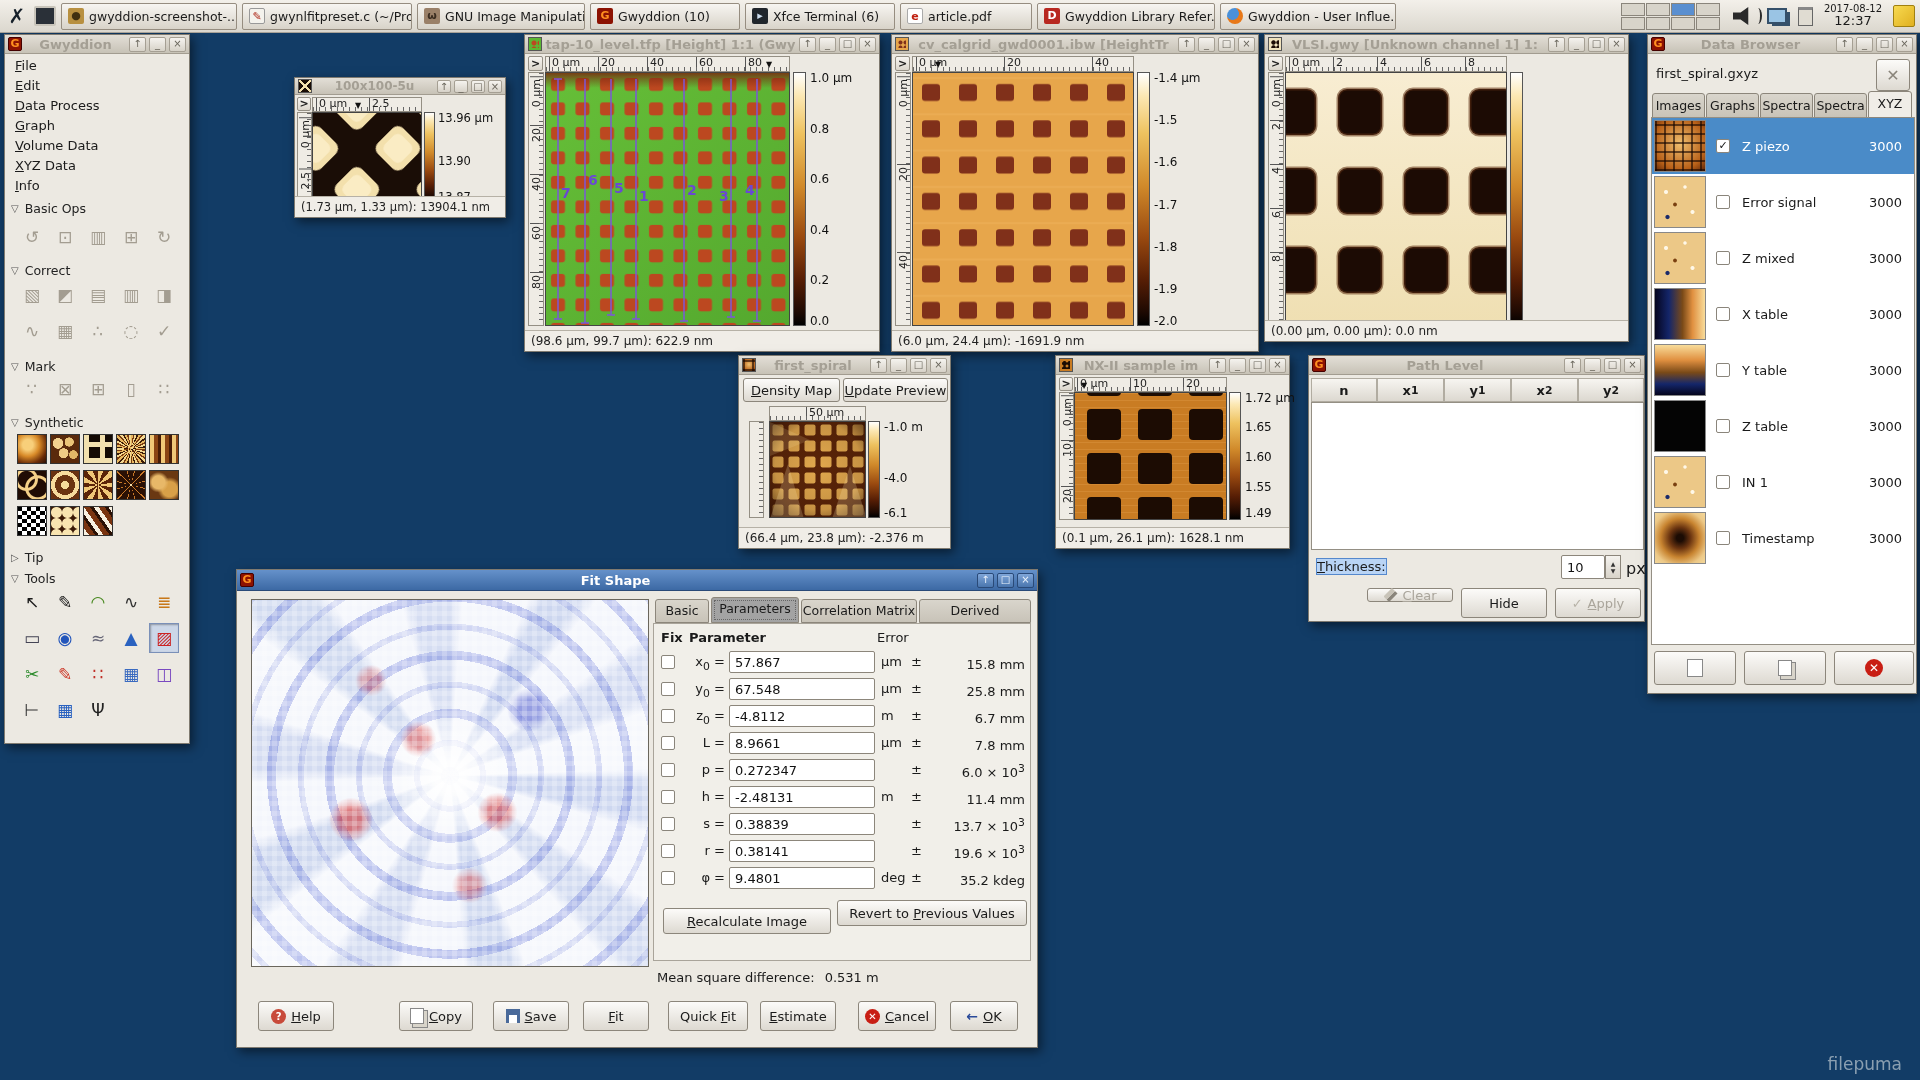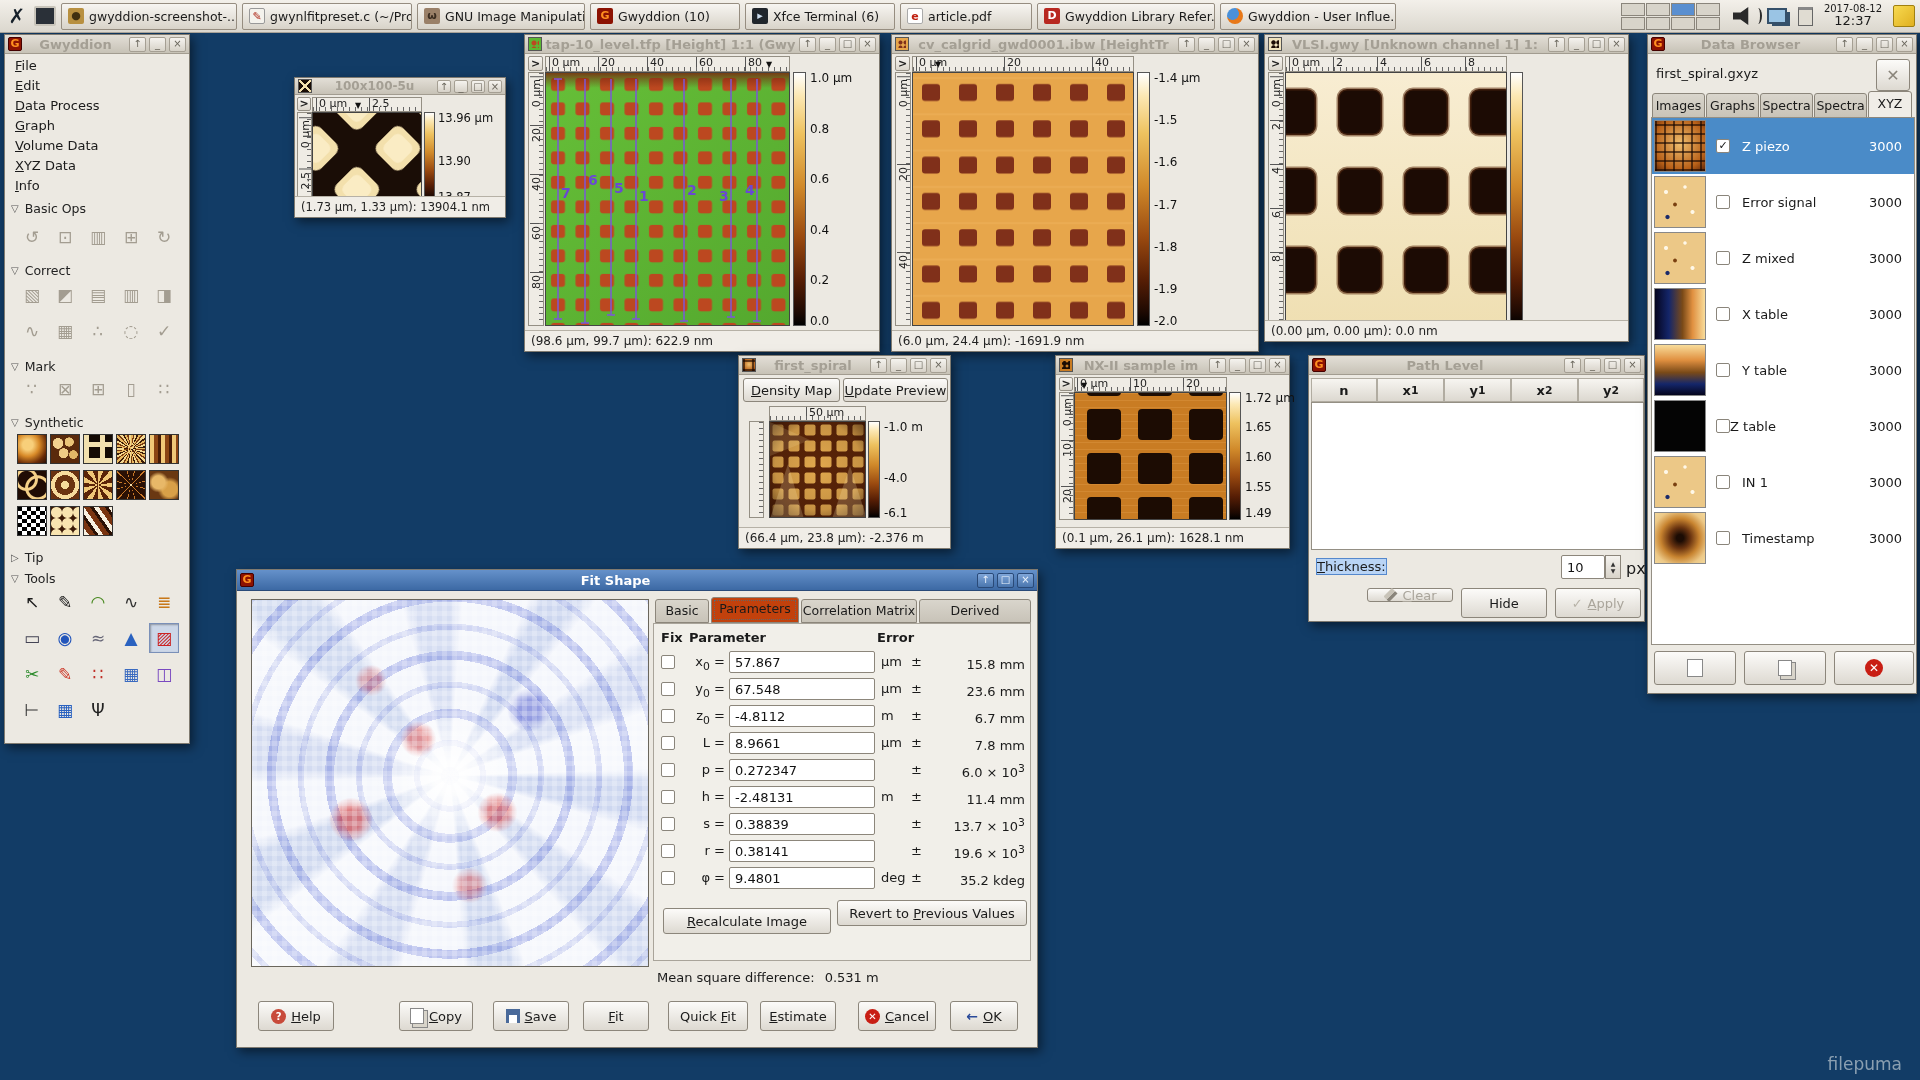--- a/index.html
+++ b/index.html
@@ -26,21 +26,21 @@
 .sl{position:absolute;left:0;font-size:12px;color:#111;white-space:nowrap}
 .status{position:absolute;left:0;right:0;bottom:0;font-size:12px;color:#222;padding:3px 6px;background:#f0ede7;border-top:1px solid #b6b1a6;white-space:nowrap;overflow:hidden}
 .imgbox{position:absolute;border:1px solid #444;overflow:hidden}
 .rmark{position:absolute;font-size:8px;color:#111;top:3px}
 
 .btn{position:absolute;display:flex;align-items:center;justify-content:center;gap:5px;background:linear-gradient(#fcfbf9,#ddd9d1);border:1px solid #8c867b;border-radius:3px;font-size:13px;color:#1a1a1a}
 .btn.dis{color:#aaa59b}
 .inp{position:absolute;background:#fff;border:1px solid #8c867b;border-radius:2px;font-size:13px;padding:1px 5px;font-family:"DejaVu Sans",sans-serif;color:#111}
 .cb{position:absolute;width:14px;height:14px;background:#fff;border:1px solid #8a857b;border-radius:2px;font-size:11px;line-height:12px;text-align:center;color:#222}
 .tab{position:absolute;height:24px;line-height:22px;text-align:center;font-size:12.5px;background:linear-gradient(#d9d5cc,#c8c3b8);border:1px solid #8c867b;border-radius:3px 3px 0 0;color:#1a1a1a}
-.tab.active{background:#c2410c;height:26px;z-index:2}
+.tab.active{background:#a3a3a3;height:26px;z-index:2}
 .th{position:absolute;top:0;height:100%;background:linear-gradient(#f7f5f1,#dcd8d0);border:1px solid #b1aca1;font-size:13px;display:flex;align-items:center;justify-content:center;font-weight:bold}
 .spin{position:absolute;background:linear-gradient(#f5f3ef,#d8d3c9);border:1px solid #8c867b;display:flex;flex-direction:column;align-items:center;justify-content:center;font-size:6px;color:#333}
 
 .taskbar{position:absolute;left:0;top:0;width:1920px;height:33px;background:linear-gradient(#f3f0ea,#dbd7ce);border-bottom:1px solid #a8a298;display:flex;align-items:center;padding:0 5px;gap:5px;z-index:50}
 .task{height:27px;border:1px solid #968d80;border-radius:2px;background:linear-gradient(#f7f5f1,#d8d3c9);display:flex;align-items:center;gap:5px;padding:0 6px;font-size:12.5px;color:#1b1b1b;white-space:nowrap;overflow:hidden;flex:0 0 auto}
 .tico{width:16px;height:16px;flex:0 0 auto;border-radius:2px;font-size:11px;font-weight:bold;text-align:center;line-height:16px}
 .pcell{width:24px;height:13px;border:1px solid #8a857b;background:#d8d4ca}
 .pcell.on{background:#5a8fd0}
 
 .menuitem{height:20px;line-height:20px;padding-left:10px;font-size:13px}
@@ -659,37 +659,37 @@
   <div class="fitprev" style="left:14px;top:29px;width:398px;height:368px"></div>
 
   <div class="tab" style="left:418px;top:29px;width:54px">Basic</div>
   <div class="tab active" style="left:474px;top:27px;width:88px;outline:1px dotted #666;outline-offset:-4px">Parameters</div>
   <div class="tab" style="left:564px;top:29px;width:116px">Correlation Matrix</div>
   <div class="tab" style="left:682px;top:29px;width:112px">Derived Quantities</div>
 
   <div style="position:absolute;left:416px;top:53px;width:378px;height:338px;border:1px solid #a9a49a;background:#f1efe9"></div>
   <span style="position:absolute;left:424px;top:60px;font-weight:bold">Fix</span>
   <span style="position:absolute;left:452px;top:60px;font-weight:bold">Parameter</span>
-  <span style="position:absolute;left:640px;top:60px;font-weight:bold">Error</span>
+  <span style="position:absolute;left:640px;top:60px;font-weight:normal">Error</span>
 
   <div>
 
     <span class="cb" style="left:424px;top:85px"></span>
     <span style="position:absolute;left:440px;top:84px;width:48px;text-align:right"><span>x</span><sub>0</sub> <span>=</span></span>
     <input class="inp" style="left: 492px; top: 81px; width: 146px; height: 22px;" value="57.867">
     <span style="position:absolute;left:644px;top:84px">μm</span>
     <span style="position:absolute;left:674px;top:84px">±</span>
     <span style="position:absolute;left:688px;top:84px;width:100px;text-align:right"><span>15.8 mm</span><sup></sup></span>
 
     <span class="cb" style="left:424px;top:112px"></span>
     <span style="position:absolute;left:440px;top:111px;width:48px;text-align:right"><span>y</span><sub>0</sub> <span>=</span></span>
     <input class="inp" style="left: 492px; top: 108px; width: 146px; height: 22px;" value="67.548">
     <span style="position:absolute;left:644px;top:111px">μm</span>
     <span style="position:absolute;left:674px;top:111px">±</span>
-    <span style="position:absolute;left:688px;top:111px;width:100px;text-align:right"><span>23.6 mm</span><sup></sup></span>
+    <span style="position:absolute;left:688px;top:111px;width:100px;text-align:right"><span>25.8 mm</span><sup></sup></span>
 
     <span class="cb" style="left:424px;top:139px"></span>
     <span style="position:absolute;left:440px;top:138px;width:48px;text-align:right"><span>z</span><sub>0</sub> <span>=</span></span>
     <input class="inp" style="left: 492px; top: 135px; width: 146px; height: 22px;" value="-4.8112">
     <span style="position:absolute;left:644px;top:138px">m</span>
     <span style="position:absolute;left:674px;top:138px">±</span>
     <span style="position:absolute;left:688px;top:138px;width:100px;text-align:right"><span>6.7 mm</span><sup></sup></span>
 
     <span class="cb" style="left:424px;top:166px"></span>
     <span style="position:absolute;left:440px;top:165px;width:48px;text-align:right"><span>L</span><sub></sub> <span>=</span></span>
@@ -822,21 +822,21 @@
     </div>
     <div class="brow" style="top:224px">
       <span class="thumb th-y"></span>
       <span class="cb" style="position:static;margin-left:10px"></span>
       <span style="margin-left:12px">Y table</span>
       <span style="margin-left:auto;margin-right:12px">3000</span>
     </div>
     <div class="brow" style="top:280px">
       <span class="thumb th-z"></span>
       <span class="cb" style="position:static;margin-left:10px"></span>
-      <span style="margin-left:0">Z table</span>
+      <span style="margin-left:12px">Z table</span>
       <span style="margin-left:auto;margin-right:12px">3000</span>
     </div>
     <div class="brow" style="top:336px">
       <span class="thumb th-spk"></span>
       <span class="cb" style="position:static;margin-left:10px"></span>
       <span style="margin-left:12px">IN 1</span>
       <span style="margin-left:auto;margin-right:12px">3000</span>
     </div>
     <div class="brow" style="top:392px">
       <span class="thumb th-time"></span>

